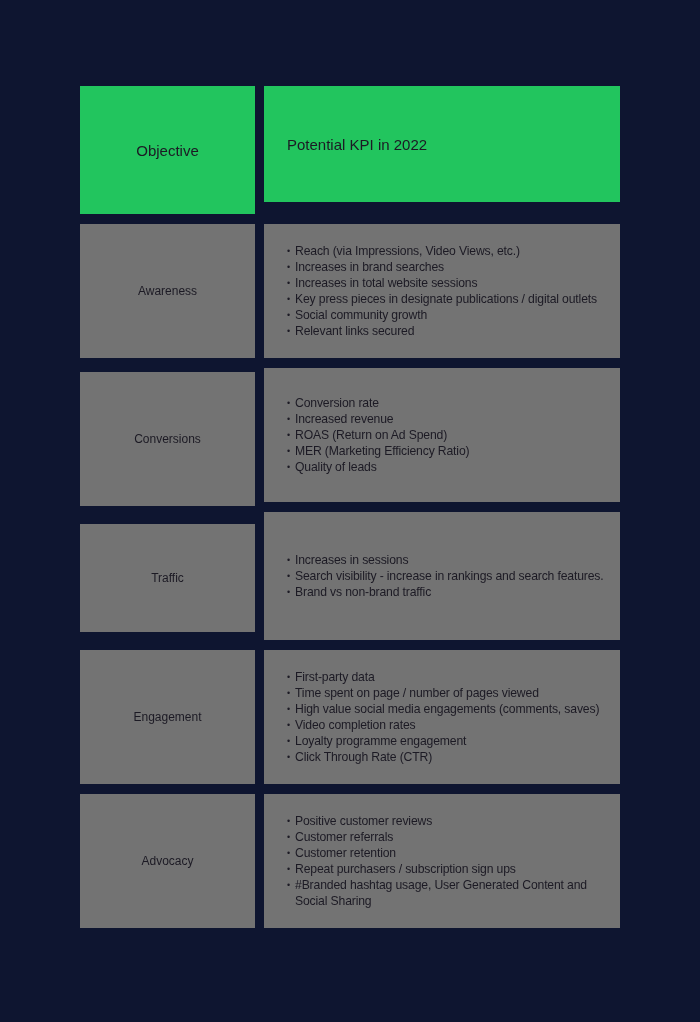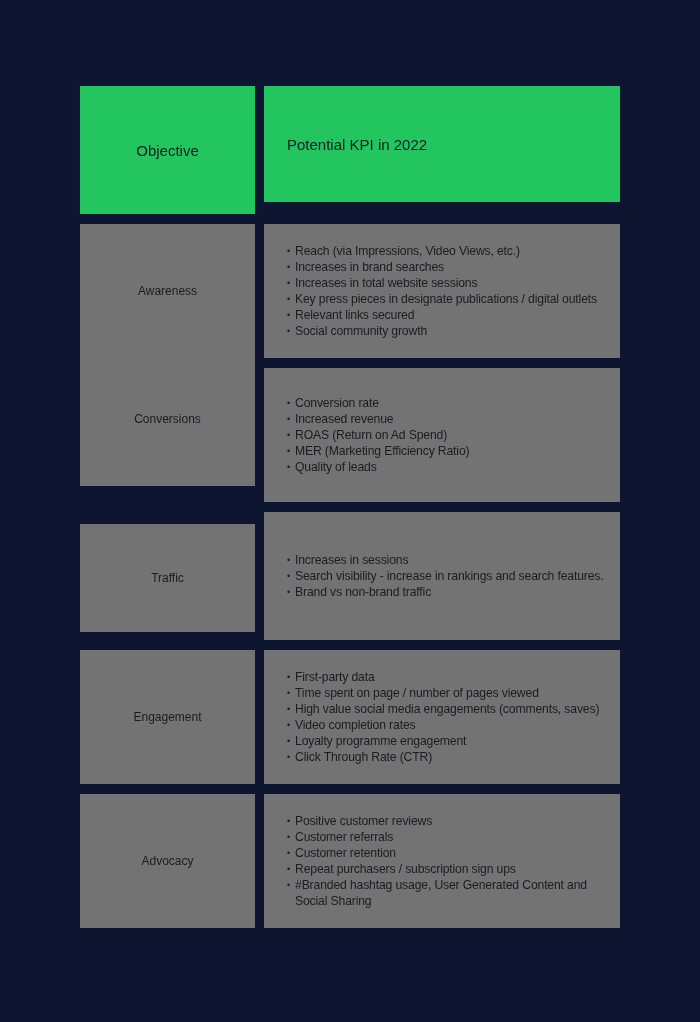--- a/index.html
+++ b/index.html
@@ -46,26 +46,26 @@
 
 <div class="cell left body-cell" style="top:224px;height:134px;">
   <span class="obj-text">Awareness</span>
 </div>
 <div class="cell right body-cell" style="top:224px;height:134px;">
   <ul class="kpis">
     <li>Reach (via Impressions, Video Views, etc.)</li>
     <li>Increases in brand searches</li>
     <li>Increases in total website sessions</li>
     <li>Key press pieces in designate publications / digital outlets</li>
+    <li>Social community growth</li>
     <li>Relevant links secured</li>
-    <li>Social community growth</li>
   </ul>
 </div>
 
-<div class="cell left body-cell" style="top:352px;height:134px;">
+<div class="cell left body-cell" style="top:372px;height:134px;">
   <span class="obj-text">Conversions</span>
 </div>
 <div class="cell right body-cell" style="top:368px;height:134px;">
   <ul class="kpis">
     <li>Conversion rate</li>
     <li>Increased revenue</li>
     <li>ROAS (Return on Ad Spend)</li>
     <li>MER (Marketing Efficiency Ratio)</li>
     <li>Quality of leads</li>
   </ul>

